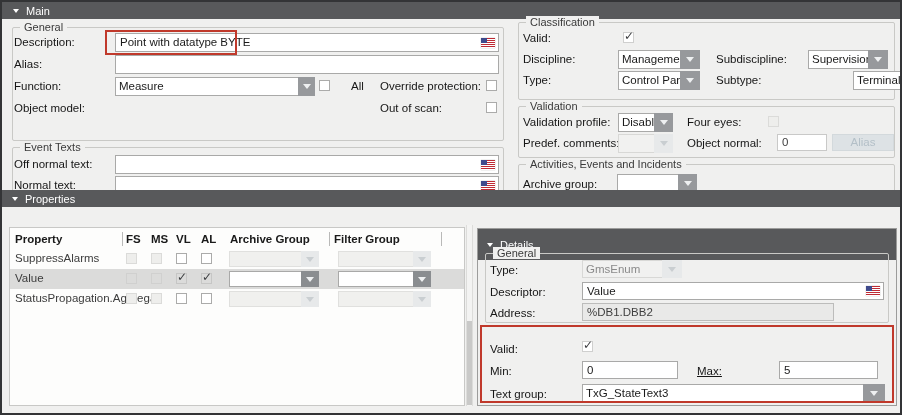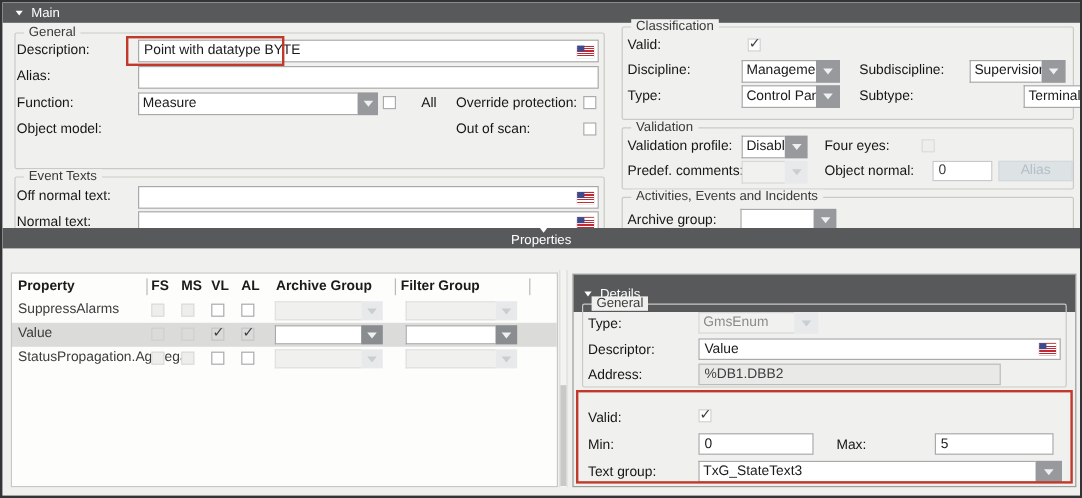--- a/index.html
+++ b/index.html
@@ -193,21 +193,21 @@
     <span class="legend">Activities, Events and Incidents</span>
   </div>
   <span class="lbl" style="left:521px; top:176px;">Archive group:</span>
   <span class="combo" style="left:615px; top:172px;">
     <span class="ct" style="width:61px;"></span>
     <span class="cbtn" style="width:19px;">
         <span class="tri"></span>
       </span>
   </span>
 
-  <div class="hdr" style="top:188px;flex-direction:column;">
+  <div class="hdr" style="top:188px;">
     <span class="htri" style="margin-left:10px;"></span>
     <span>Properties</span>
   </div>
 
   <div id="ptable">
     <span class="th" style="left:5px;">Property</span>
     <span class="vsep" style="left:112px;"></span>
     <span class="th" style="left:116px;">FS</span>
     <span class="th" style="left:141px;">MS</span>
     <span class="th" style="left:166px;">VL</span>
@@ -308,21 +308,21 @@
       <span>%DB1.DBB2</span>
     </div>
 
     <div class="redbox" style="left:2px; top:96px; width:414px; height:78px;"></div>
     <span class="lbl" style="left:12px; top:114px;">Valid:</span>
     <span class="cb chk" style="left:104px; top:112px; border-color:#cfcfce;"></span>
     <span class="lbl" style="left:12px; top:136px;">Min:</span>
     <div class="txt noflag" style="left:104px; top:132px; width:96px; height:18px; line-height:16px;">
       <span>0</span>
     </div>
-    <span class="lbl" style="left:219px; top:136px;">Max:</span>
+    <span class="lbl" style="left:219px; top:136px;text-decoration:underline;">Max:</span>
     <div class="txt noflag" style="left:301px; top:132px; width:99px; height:18px; line-height:16px;">
       <span>5</span>
     </div>
     <span class="lbl" style="left:12px; top:159px;">Text group:</span>
     <span class="combo" style="left:104px; top:155px; height:18px;">
       <span class="ct" style="width:281px; line-height:16px;">TxG_StateText3</span>
       <span class="cbtn" style="width:22px;">
           <span class="tri"></span>
         </span>
     </span>

